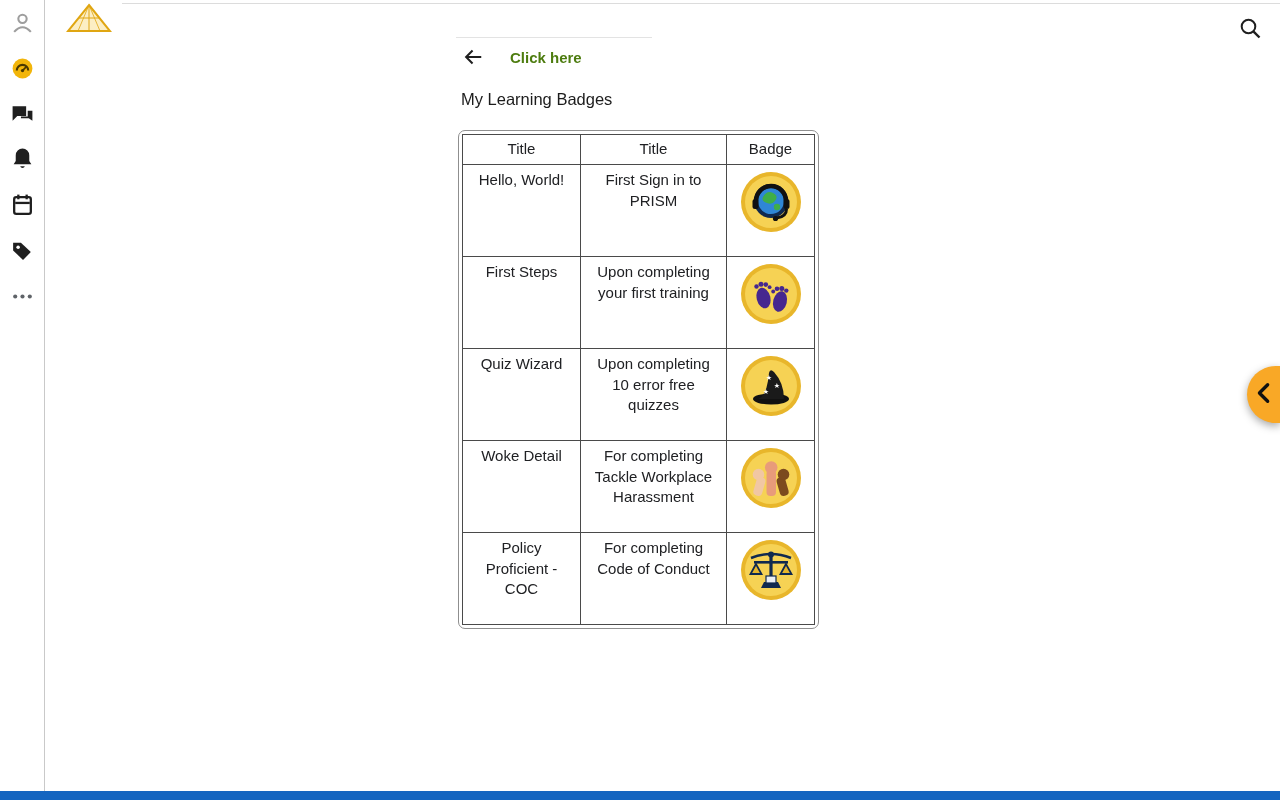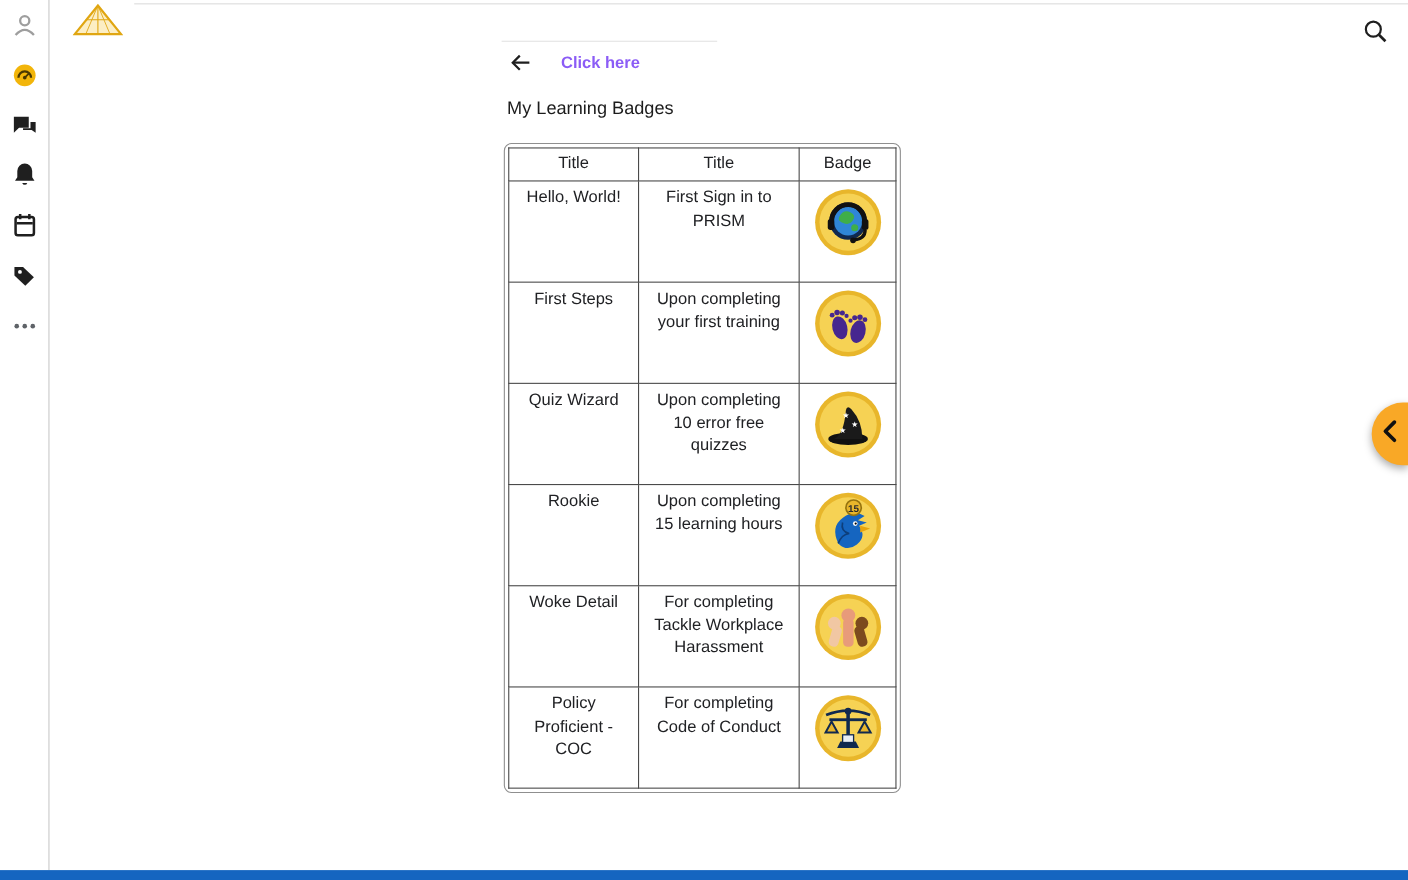--- a/index.html
+++ b/index.html
@@ -15,21 +15,21 @@
 
   
   .top-line { position:absolute; left:122px; top:3px; right:0; height:1px; background:#dcdcdc; }
   .logo { position:absolute; left:66px; top:3px; width:46px; height:30px; }
   .search-btn { position:absolute; right:18px; top:16px; width:24px; height:24px; cursor:pointer; }
 
   
   .iframe-edge { position:absolute; left:456px; top:37px; width:196px; height:1px; background:#e3e3e3; }
   .back-row { position:absolute; left:462px; top:46px; display:flex; align-items:center; gap:26px; }
   .back-arrow { width:22px; height:22px; cursor:pointer; }
-  .back-label { font-size:15px; font-weight:700; color:#8b5cf6; cursor:pointer;text-align:right; }
+  .back-label { font-size:15px; font-weight:700; color:#4d7c0f; cursor:pointer;text-align:right; }
   .page-title { position:absolute; left:461px; top:90px; font-size:16.5px; font-weight:400; color:#1c1c1c; }
 
   
   .table-wrap { position:absolute; left:458px; top:130px; border:1px solid #8f8f8f;
     border-radius:7px; padding:3px; background:#fff; }
   table.badges { border-collapse:collapse; table-layout:fixed; }
   table.badges th, table.badges td { border:1px solid #4a4a4a; vertical-align:top;
     text-align:center; padding:5px 8px; font-size:15px; line-height:1.35; color:#202124; }
   table.badges th { font-weight:400; height:28px; padding-top:4px; }
   col.c-title { width:118px; } col.c-detail { width:146px; } col.c-badge { width:88px; }
@@ -229,39 +229,20 @@
                 <g fill="#fff" font-size="7" text-anchor="middle">
                   <text x="30" y="26">★</text>
                     <text x="38" y="34">★</text>
                     <text x="27" y="40">★</text>
                 </g>
               </svg>
             </div>
           </td>
         </tr>
 
-        <tr class="badge-row">
-          <td>Rookie</td>
-          <td>Upon completing 15 learning hours</td>
-          <td class="badge-cell">
-            <div class="badge">
-              <svg viewBox="0 0 64 64">
-                <circle cx="32" cy="32" r="30" fill="#E8B62B"></circle>
-                  <circle cx="32" cy="32" r="26" fill="#F6D254"></circle>
-                <path d="M23 48 q-7 -15 4 -23 q10 -8 20 -2 l-6 4 l8 2 l-7 3 q7 10 -2 17 q-9 7 -17 -1z" fill="#1565C0"></path>
-                <path d="M23 48 q3 -8 10 -9 q-8 -2 -6 -10" fill="none" stroke="#0d3e7a" stroke-width="1.5"></path>
-                <circle cx="38.5" cy="30" r="2.1" fill="#fff"></circle>
-                  <circle cx="38.9" cy="30" r="1" fill="#000"></circle>
-                <polygon points="43,32 52,34.5 43,38" fill="#E8A50C"></polygon>
-                <circle cx="37" cy="15.5" r="7" fill="#E8B62B" stroke="#96730e" stroke-width="1.5"></circle>
-                <text x="37" y="19" font-size="9" font-weight="bold" text-anchor="middle" fill="#2b2b2b">15</text>
-              </svg>
-            </div>
-          </td>
-        </tr>
 
         <tr class="badge-row">
           <td>Woke Detail</td>
           <td>For completing Tackle Workplace Harassment</td>
           <td class="badge-cell">
             <div class="badge">
               <svg viewBox="0 0 64 64">
                 <circle cx="32" cy="32" r="30" fill="#E8B62B"></circle>
                   <circle cx="32" cy="32" r="26" fill="#F6D254"></circle>
                 <g>

